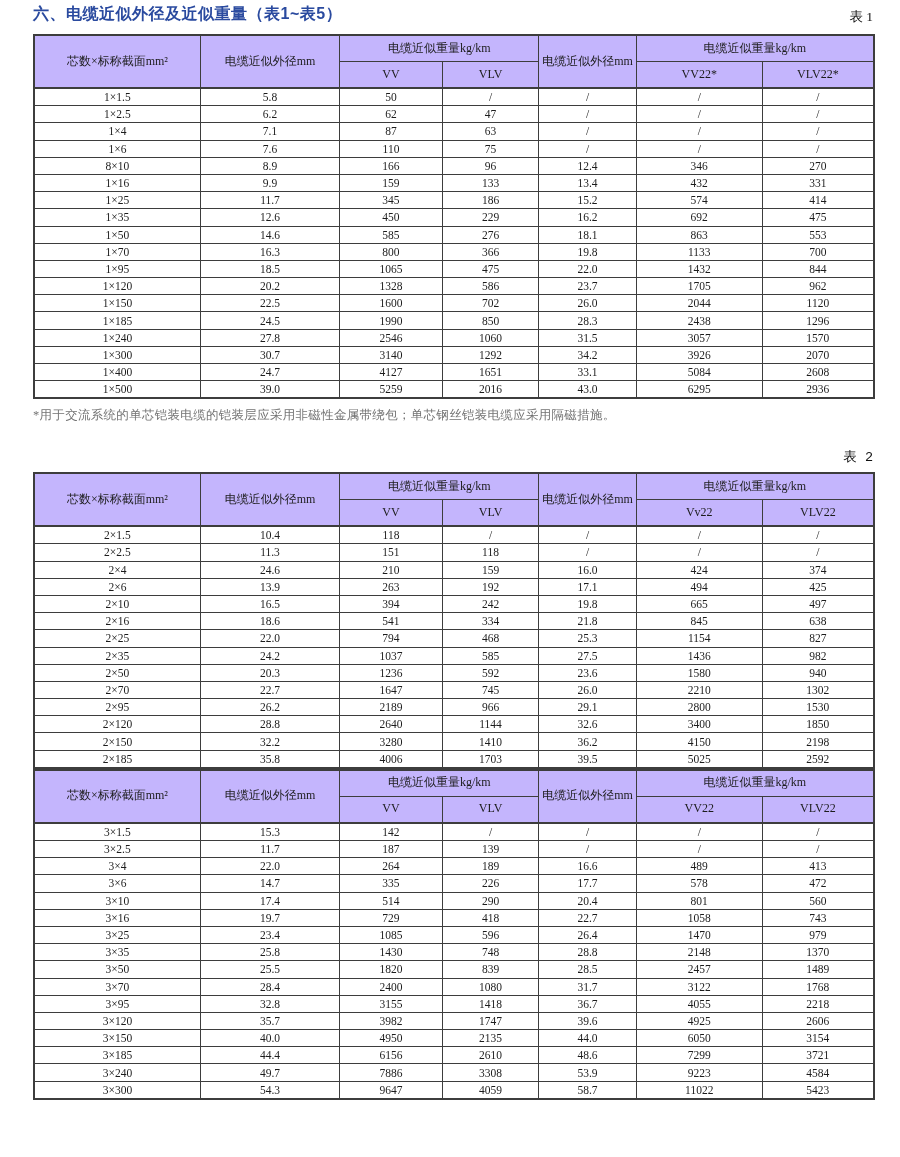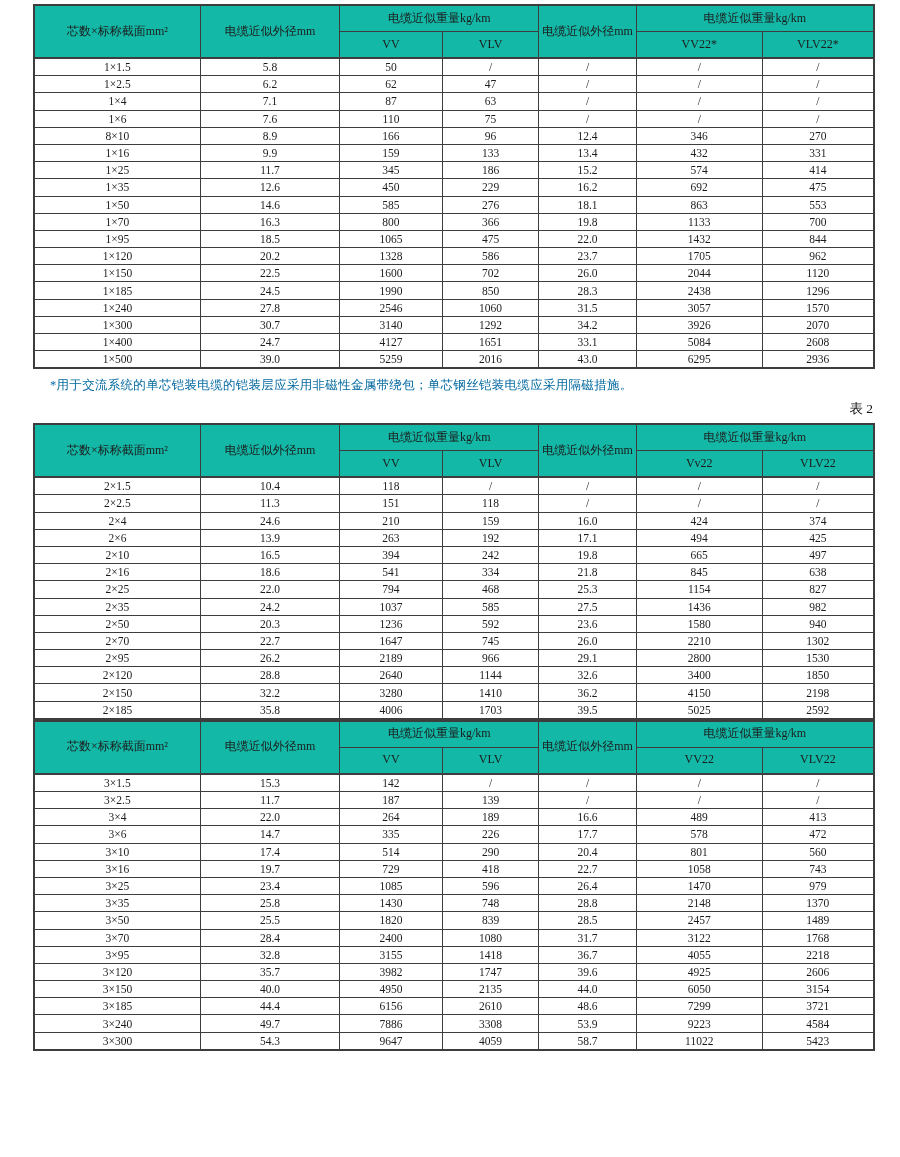--- a/index.html
+++ b/index.html
@@ -29,63 +29,68 @@
     letter-spacing: 0.5px;
   }
   .tbl-label {
     font-size: 13.5px;
     color: #111111;
     text-align: right;
     padding-right: 2px;
     line-height: 1.1;
   }
   .tbl-label.spaced {
-    margin: 8px 0 6px 0;
+    margin: 27px 0 6px 0;
+    font-family: Liberation Mono, monospace;
   }
   table.spec {
     width: 100%;
     border-collapse: collapse;
     table-layout: fixed;
     border: 2px solid #3d3d3d;
   }
   table.spec th, table.spec td {
     border: 1px solid #3d3d3d;
     text-align: center;
     vertical-align: middle;
     padding: 0 2px;
     overflow: hidden;
   }
   table.spec thead {
     border-bottom: 2px solid #3d3d3d;
   }
   table.spec thead th {
-    background: #14b8a6;
+    background: #c4b5fd;
     font-weight: normal;
     font-size: 12px;
     line-height: 1.15;
     height: 25px;
   }
   table.spec tbody td {
     font-size: 11.5px;
     height: 16.2px;
     line-height: 1.05;
     background: #ffffff;
   }
   .footnote {
     font-size: 12.5px;
-    color: #0369a1;
-    margin: 8px 0 4px 17px;
+    color: #737373;
+    margin: 8px 0 4px 0;
     letter-spacing: 0.3px;
   }
 </style>
 </head>
 <body>
 
 <div class="page">
 
+  <div class="title-row">
+    <span class="doc-title">六、电缆近似外径及近似重量（表1~表5）</span>
+    <span class="tbl-label">表 1</span>
+  </div>
 
   <table class="spec">
     <colgroup>
       <col style="width:19.8%">
         <col style="width:16.6%">
         <col style="width:12.2%">
       <col style="width:11.5%">
         <col style="width:11.6%">
         <col style="width:15.0%">
         <col style="width:13.3%">

